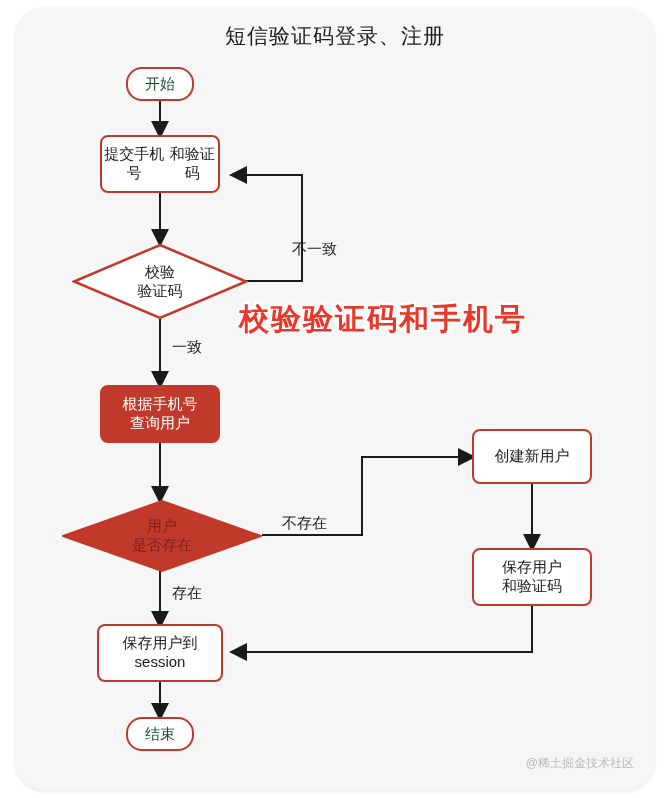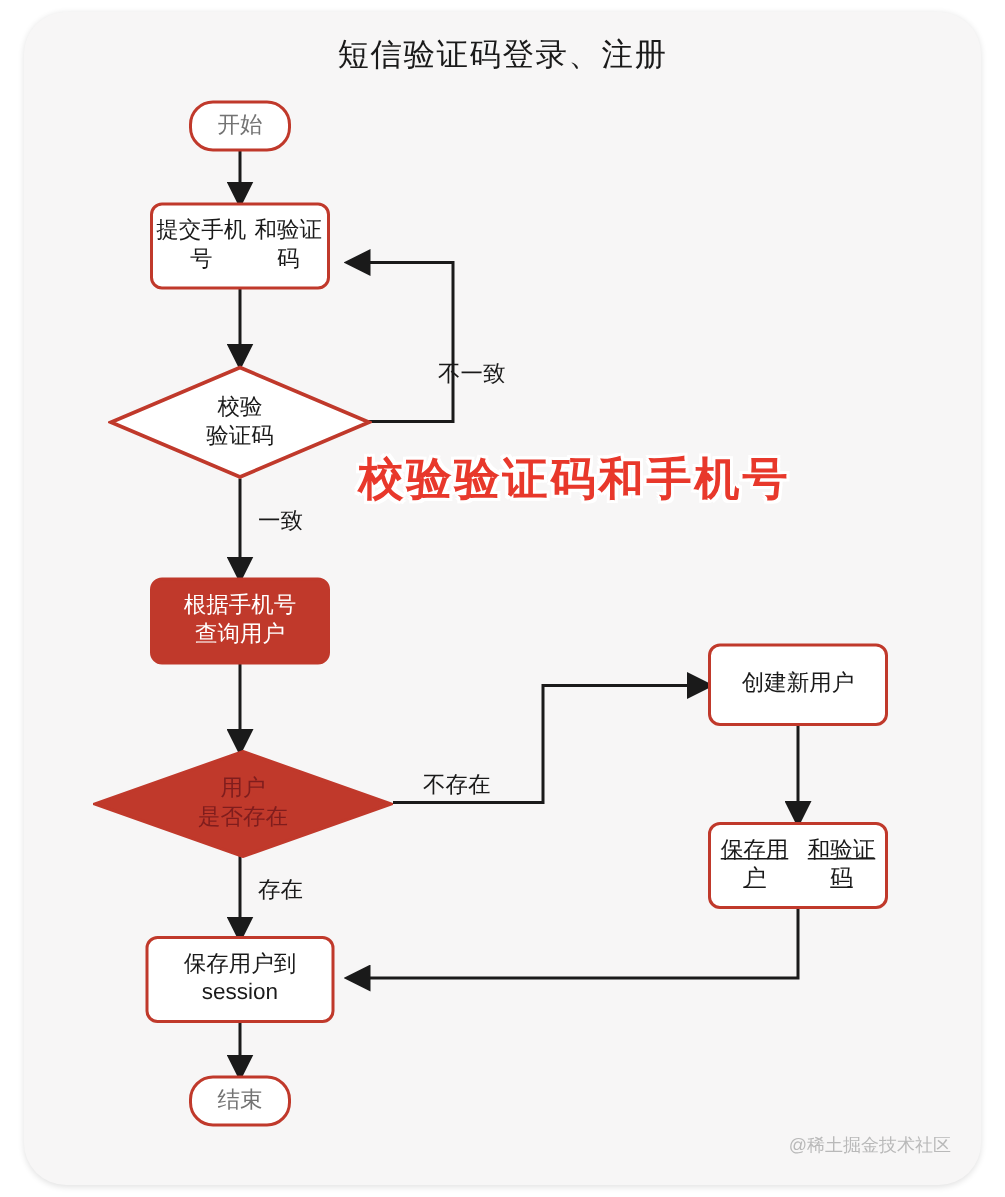--- a/index.html
+++ b/index.html
@@ -46,21 +46,21 @@
     align-items: center;
     justify-content: center;
     text-align: center;
     line-height: 1.25;
     color: #1a1a1a;
     background: #ffffff;
     border: 2px solid #c0392b;
   }
   .terminator {
     border-radius: 16px;
-    color: #737373;
+    color: #14532d;
     font-size: 15px;
   }
   .process {
     border-radius: 8px;
     font-size: 15px;
   }
   .process-fill {
     background: #c0392b;
     color: #ffffff;
     border-color: #c0392b;
@@ -197,21 +197,21 @@
     <div class="diamond-label on-fill" style="flex-direction:column;">
       <span>用户</span>
       <span>是否存在</span>
     </div>
   </div>
 
   <div class="node process" style="left:472px; top:429px; width:120px; height:55px;">
     <span>创建新用户</span>
   </div>
 
-  <div class="node process" style="left:472px; top:548px; width:120px; height:58px; flex-direction:row;text-decoration:underline;">
+  <div class="node process" style="left:472px; top:548px; width:120px; height:58px; flex-direction:column;">
     <span>保存用户</span>
     <span>和验证码</span>
   </div>
 
   <div class="node process" style="left:97px; top:624px; width:126px; height:58px; flex-direction:column;">
     <span>保存用户到</span>
     <span>session</span>
   </div>
 
   <div class="node terminator" style="left:126px; top:717px; width:68px; height:34px;">

